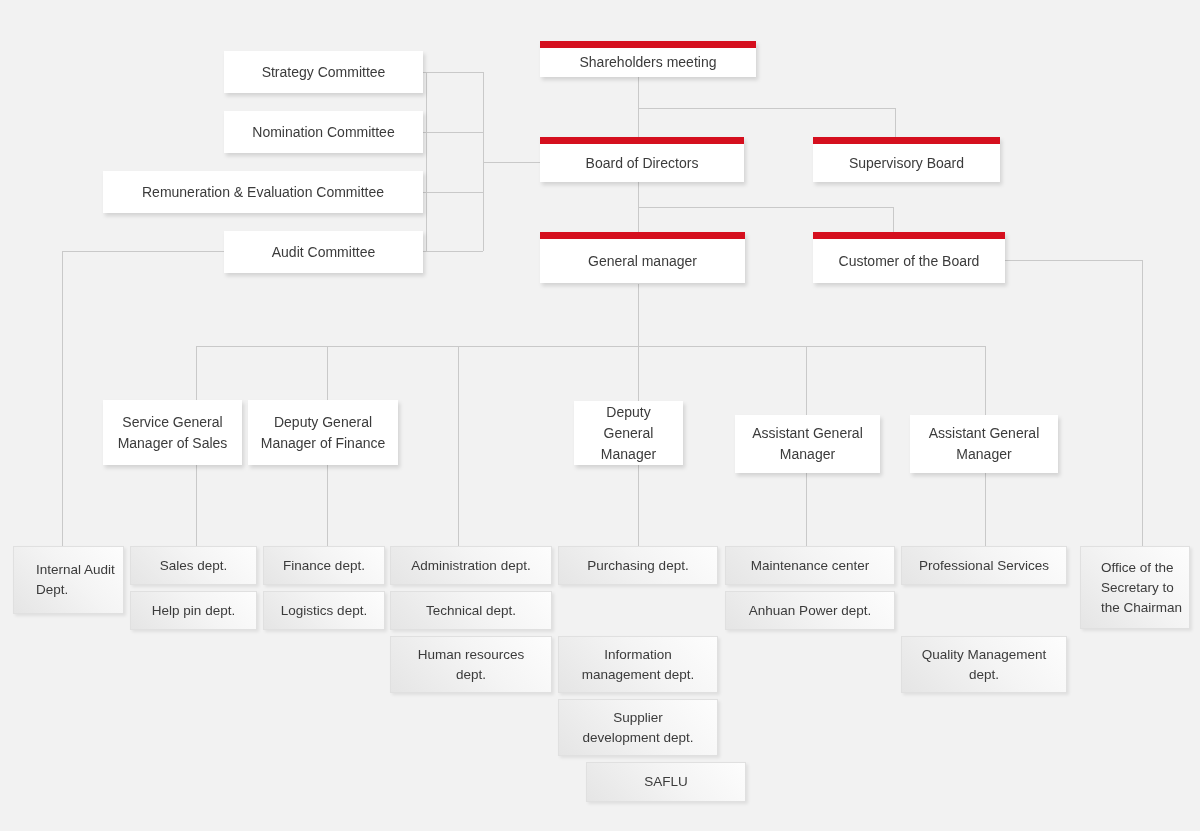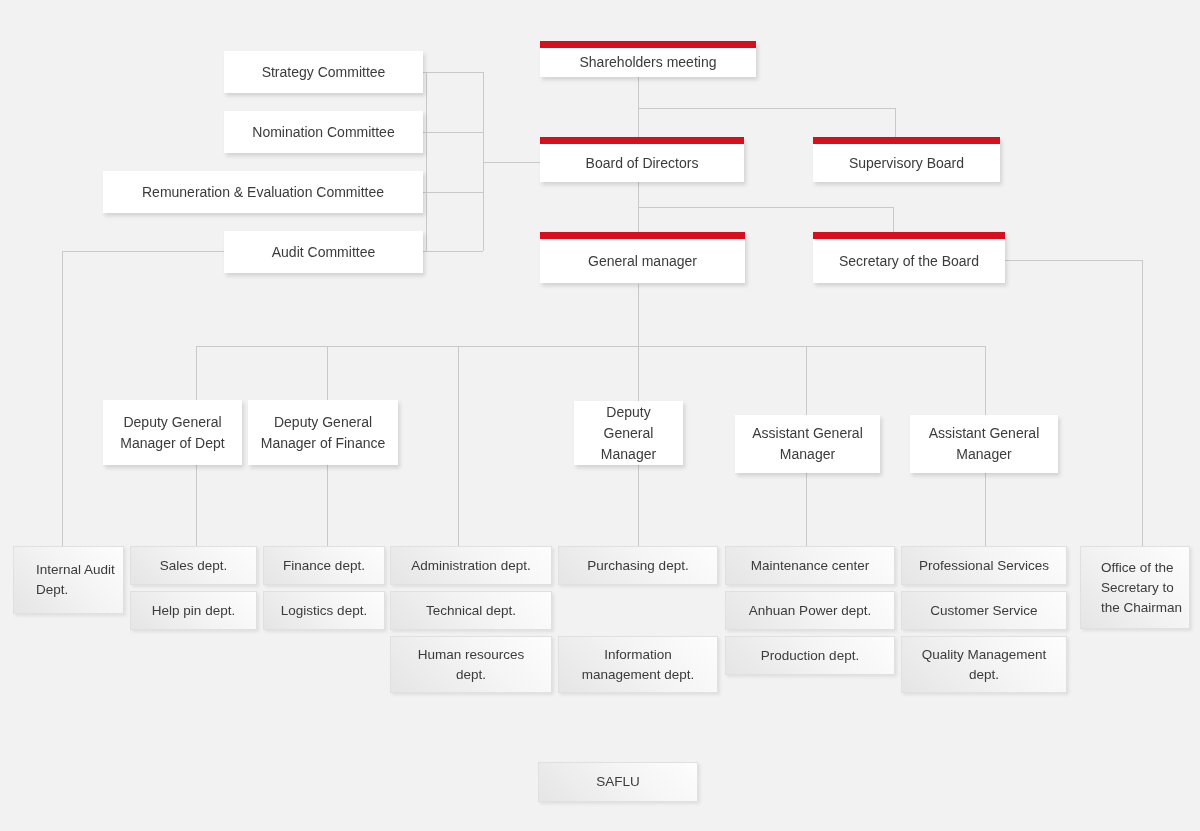--- a/index.html
+++ b/index.html
@@ -130,38 +130,38 @@
   <div class="node" style="left:813px;top:137px;width:187px;height:45px">
     <div class="bar"></div>
     <span class="lbl">Supervisory Board</span>
   </div>
   <div class="node" style="left:540px;top:232px;width:205px;height:51px">
     <div class="bar"></div>
     <span class="lbl">General manager</span>
   </div>
   <div class="node" style="left:813px;top:232px;width:192px;height:51px">
     <div class="bar"></div>
-    <span class="lbl">Secretary of the Board</span>
+    <span class="lbl">Customer of the Board</span>
   </div>
 
   <div class="node" style="left:224px;top:51px;width:199px;height:42px">
     <span class="lbl">Strategy Committee</span>
   </div>
   <div class="node" style="left:224px;top:111px;width:199px;height:42px">
     <span class="lbl">Nomination Committee</span>
   </div>
   <div class="node" style="left:103px;top:171px;width:320px;height:42px">
     <span class="lbl">Remuneration &amp; Evaluation Committee</span>
   </div>
   <div class="node" style="left:224px;top:231px;width:199px;height:42px">
     <span class="lbl">Audit Committee</span>
   </div>
 
   <div class="node" style="left:103px;top:400px;width:139px;height:65px">
-    <span class="lbl">Deputy General Manager of Dept</span>
+    <span class="lbl">Service General Manager of Sales</span>
   </div>
   <div class="node" style="left:248px;top:400px;width:150px;height:65px">
     <span class="lbl">Deputy General Manager of Finance</span>
   </div>
   <div class="node" style="left:574px;top:401px;width:109px;height:64px">
     <span class="lbl">Deputy General Manager</span>
   </div>
   <div class="node" style="left:735px;top:415px;width:145px;height:58px">
     <span class="lbl">Assistant General Manager</span>
   </div>
@@ -196,40 +196,37 @@
   <div class="dept" style="left:390px;top:636px;width:162px;height:57px">
     <span>Human resources dept.</span>
   </div>
 
   <div class="dept" style="left:558px;top:546px;width:160px;height:39px">
     <span>Purchasing dept.</span>
   </div>
   <div class="dept" style="left:558px;top:636px;width:160px;height:57px">
     <span>Information management dept.</span>
   </div>
-  <div class="dept" style="left:538px;top:762px;width:160px;height:40px">
+  <div class="dept" style="left:558px;top:699px;width:160px;height:57px">
+    <span>Supplier development dept.</span>
+  </div>
+  <div class="dept" style="left:586px;top:762px;width:160px;height:40px">
     <span>SAFLU</span>
   </div>
 
   <div class="dept" style="left:725px;top:546px;width:170px;height:39px">
     <span>Maintenance center</span>
   </div>
   <div class="dept" style="left:725px;top:591px;width:170px;height:39px">
     <span>Anhuan Power dept.</span>
   </div>
-  <div class="dept" style="left:725px;top:636px;width:170px;height:39px">
-    <span>Production dept.</span>
-  </div>
 
   <div class="dept" style="left:901px;top:546px;width:166px;height:39px">
     <span>Professional Services</span>
   </div>
-  <div class="dept" style="left:901px;top:591px;width:166px;height:39px">
-    <span>Customer Service</span>
-  </div>
   <div class="dept" style="left:901px;top:636px;width:166px;height:57px">
     <span>Quality Management dept.</span>
   </div>
 
   <div class="dept align-left" style="left:1080px;top:546px;width:110px;height:83px;padding:0 2px 0 20px">
     <span>Office of the Secretary to the Chairman</span>
   </div>
 
 </div>
 

